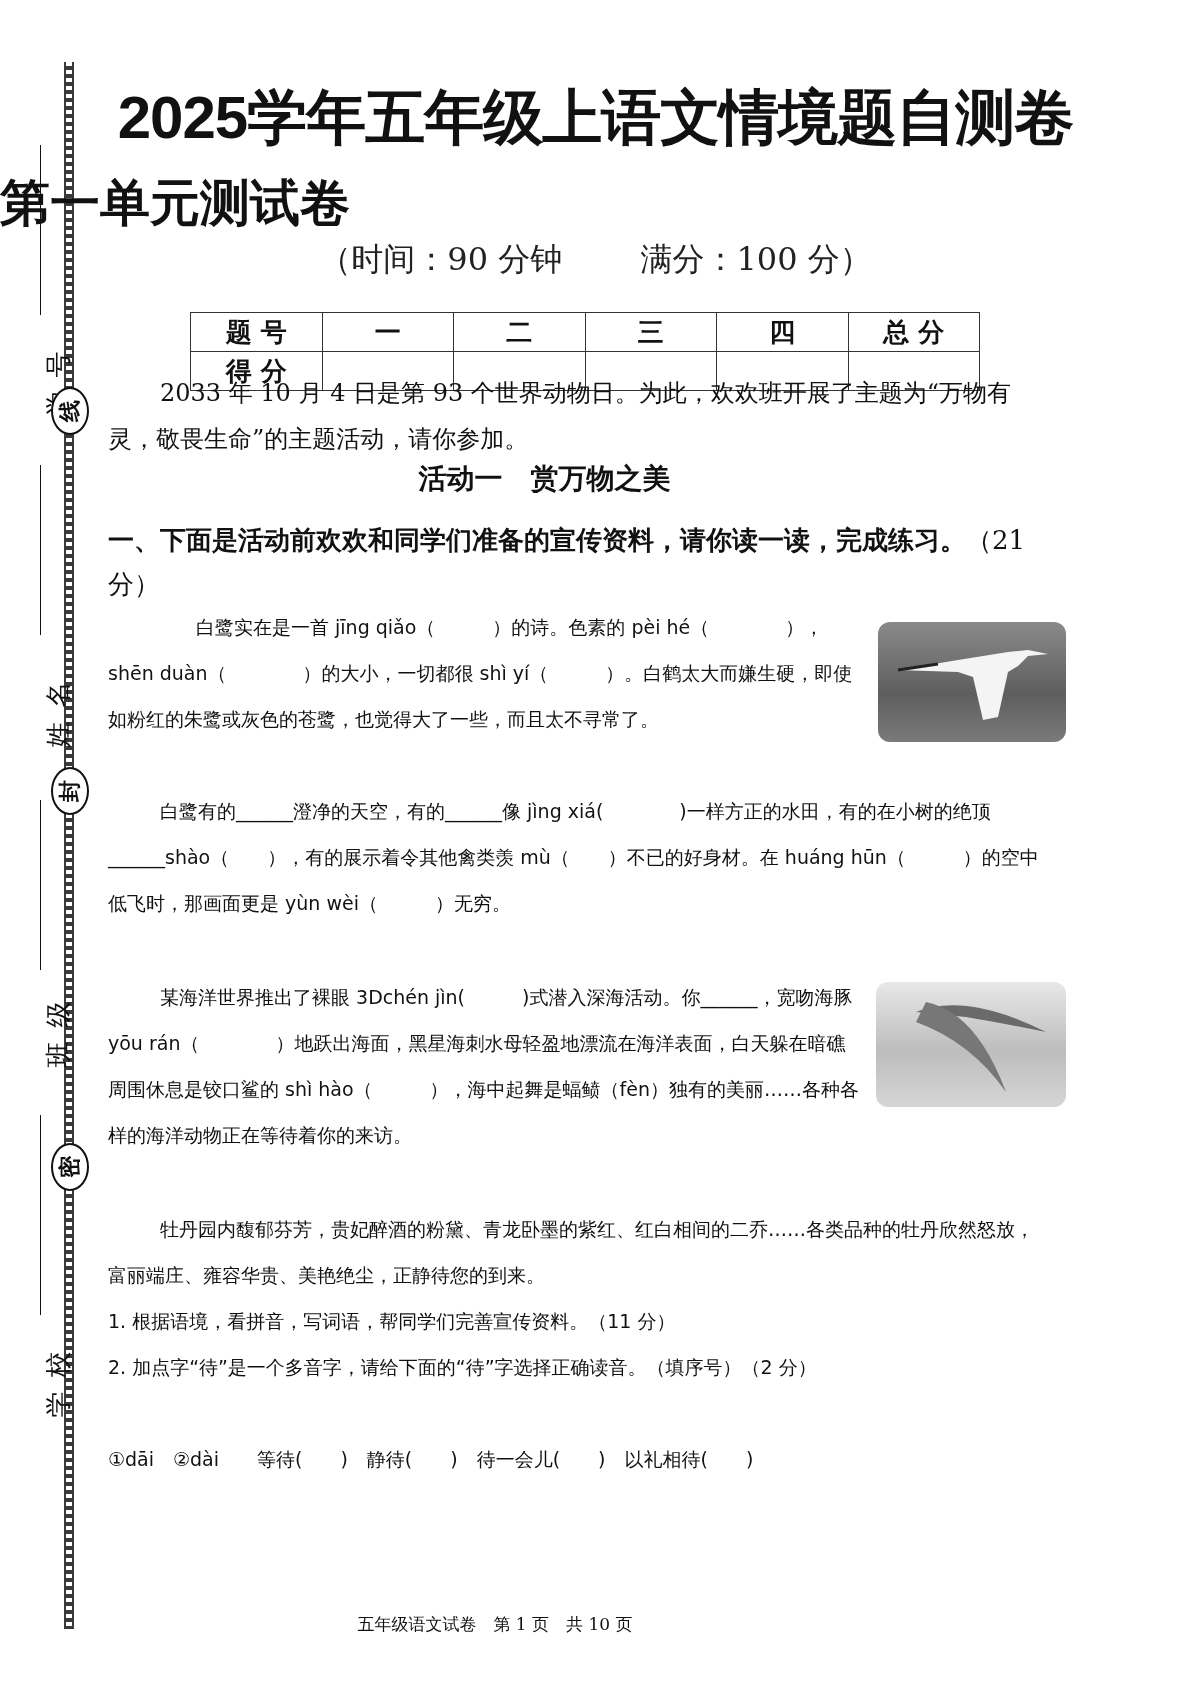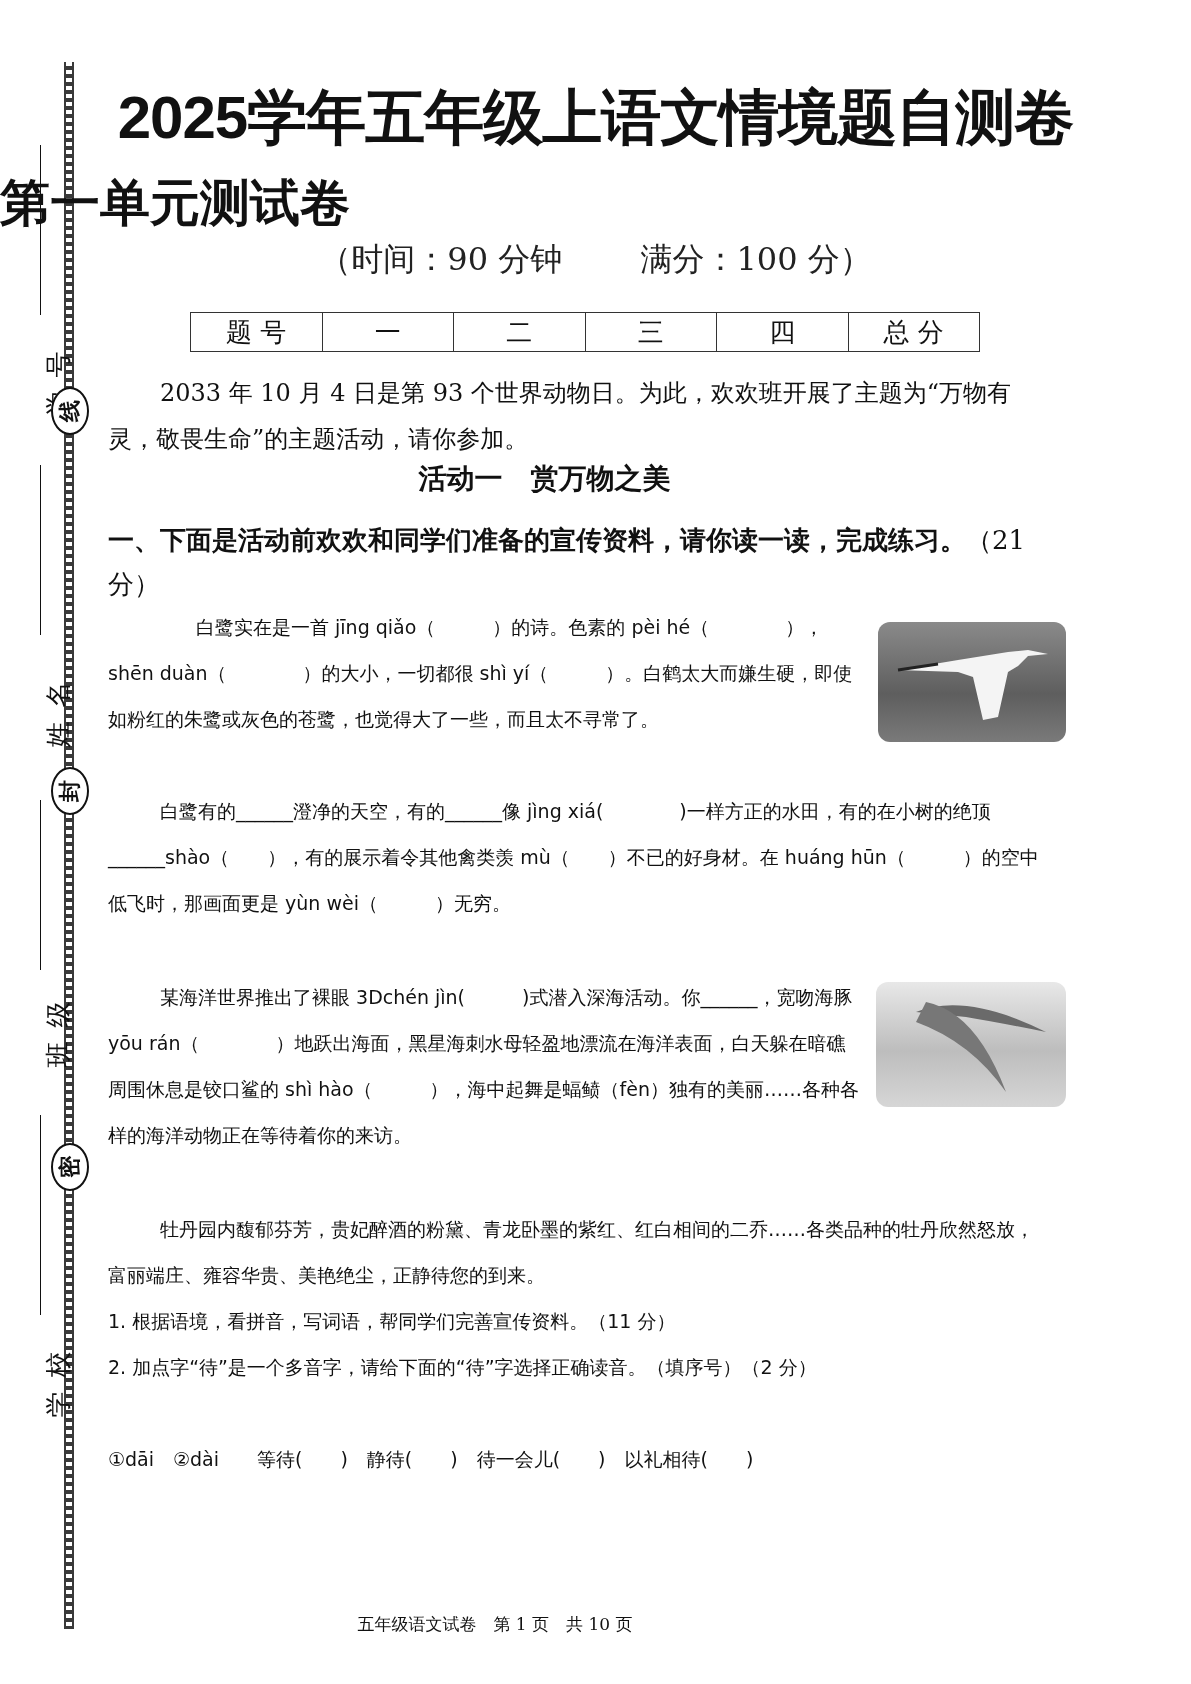--- a/index.html
+++ b/index.html
@@ -14,21 +14,21 @@
   .vlabel { position:absolute; left:18px; font-size:26px; transform:rotate(-90deg); transform-origin:center;
       letter-spacing:14px; white-space:nowrap; }
   .vline { position:absolute; left:40px; width:1px; background:#111; }
   .title { position:absolute; left:0; width:1191px; top:78px; text-align:center; font-size:60px; font-weight:bold;
       font-family:"Liberation Sans", "DejaVu Sans", sans-serif; letter-spacing:-1px; }
   .subtitle { position:absolute; left:0; width:1191px; top:170px; font-size:50px; font-weight:bold; }
   .meta { position:absolute; left:0; width:1191px; top:238px; text-align:center; font-size:32px;
       font-family:"DejaVu Serif", serif; color:#222; }
   .meta span { margin:0 34px; }
   table.score { position:absolute; left:190px; top:312px; border-collapse:collapse; width:790px; }
-  table.score td { border:1.5px solid #333; height:36px; text-align:center; font-size:26px; font-weight:normal; width:131px; }
+  table.score td { border:1.5px solid #333; height:36px; text-align:center; font-size:26px; font-weight:bold; width:131px; }
   .para { position:absolute; left:108px; width:935px; font-size:19px; line-height:46px; }
   .serif { font-family:"DejaVu Serif", serif; }
   .indent { text-indent:52px; }
   .heading { position:absolute; left:0; width:1089px; top:460px; text-align:center; font-size:28px; font-weight:bold; }
   .q-title { position:absolute; left:108px; width:940px; top:512px; font-size:26px; font-weight:bold; line-height:44px;margin-top:6px; }
   .q-title .pts { font-weight:normal; font-family:"DejaVu Serif", serif; }
   .pic { position:absolute; border-radius:12px; overflow:hidden; }
   .footer { position:absolute; left:0; width:990px; top:1613px; text-align:center; font-size:17px; font-family:"DejaVu Serif", serif; }
 </style>
 </head>
@@ -61,20 +61,28 @@
 <table class="score">
   <tbody>
       <tr>
     <td>题 号</td>
     <td>一</td>
     <td>二</td>
     <td>三</td>
     <td>四</td>
     <td>总 分</td>
   </tr>
+  <tr>
+    <td>得 分</td>
+    <td></td>
+    <td></td>
+    <td></td>
+    <td></td>
+    <td></td>
+  </tr>
 </tbody>
   </table>
 
 <div class="para serif indent" style="top:370px;font-size:24px">2033 年 10 月 4 日是第 93 个世界动物日。为此，欢欢班开展了主题为“万物有灵，敬畏生命”的主题活动，请你参加。</div>
 
 <div class="heading">活动一　赏万物之美</div>
 
 <div class="q-title">
   <span>一、下面是活动前欢欢和同学们准备的宣传资料，请你读一读，完成练习。</span><span class="pts">（21 分）</span>
 </div>

